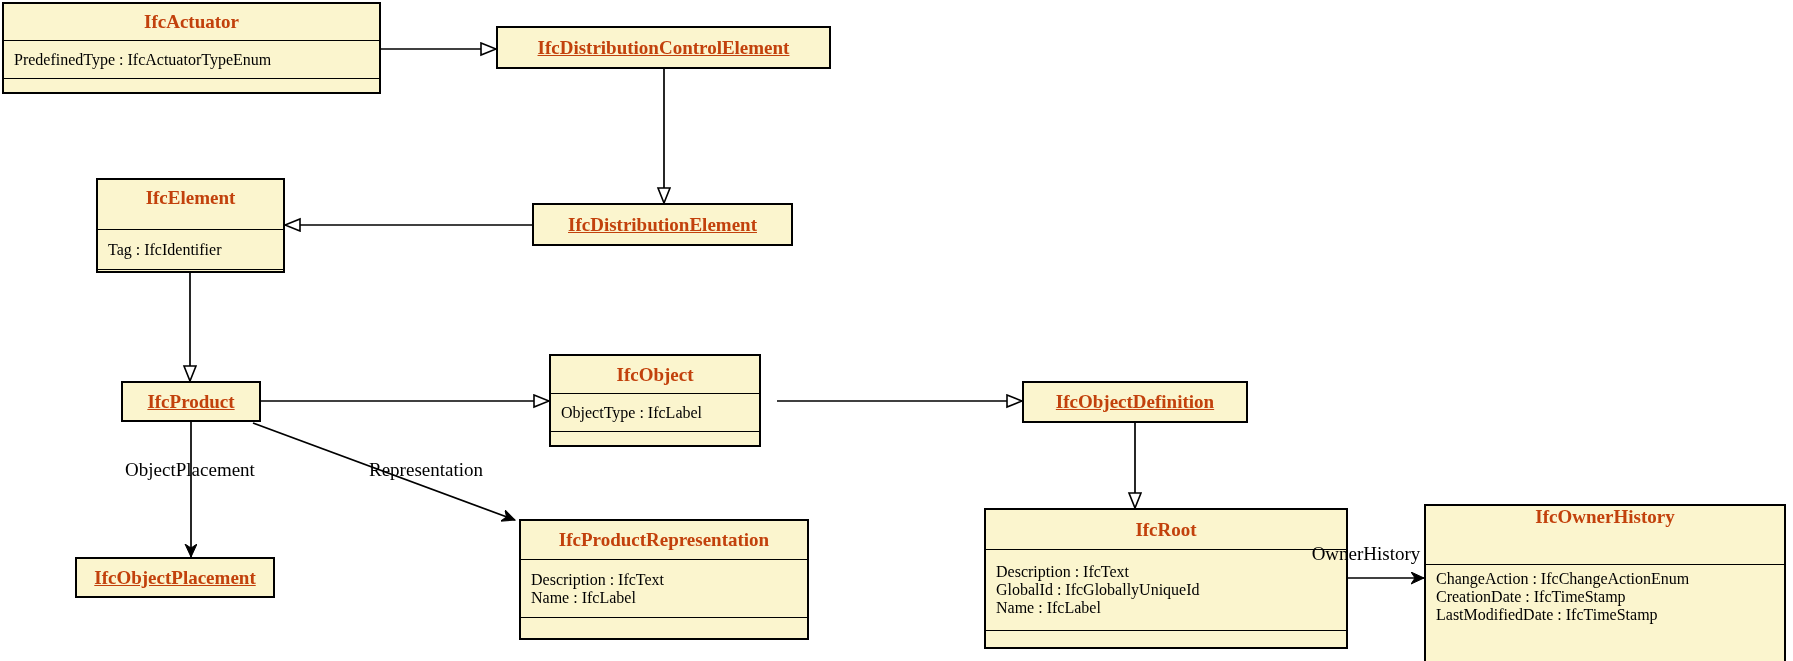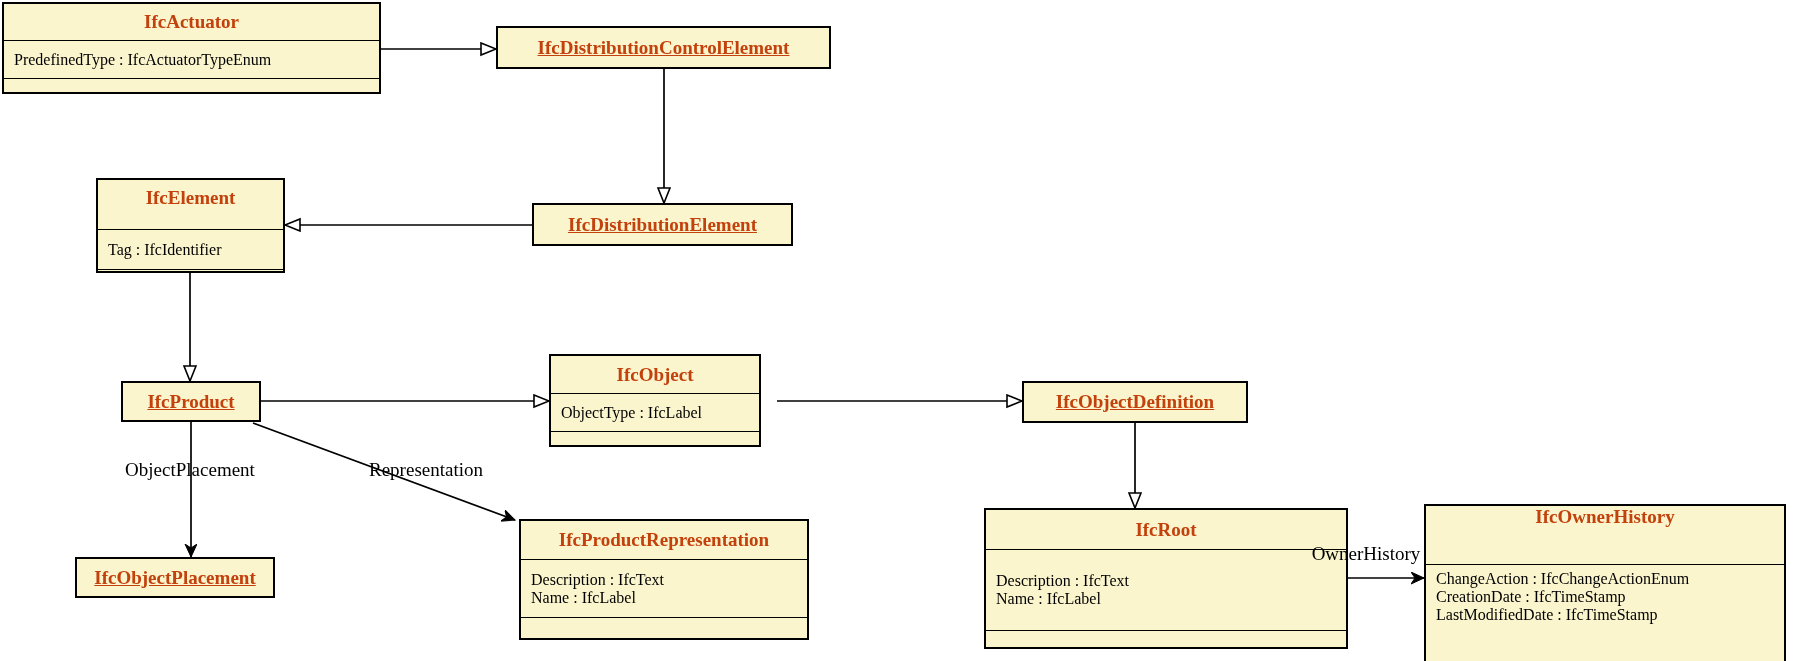--- a/index.html
+++ b/index.html
@@ -129,20 +129,21 @@
         <div class="uml-attrs" style="height: 58px;">
           <div class="uml-attr">Description : IfcText</div>
           <div class="uml-attr">Name : IfcLabel</div>
         </div>
         <div class="uml-empty"></div>
       </div>
       <div class="uml-class" style="left: 984px; top: 508px; width: 364px; height: 141px;">
         <div class="uml-title" style="height: 39px;">IfcRoot</div>
         <div class="uml-attrs" style="height: 81px;">
           <div class="uml-attr">Description : IfcText</div>
+          <div class="uml-attr">GlobalId : IfcGloballyUniqueId</div>
           <div class="uml-attr">Name : IfcLabel</div>
         </div>
         <div class="uml-empty"></div>
       </div>
       <div class="uml-class" style="left: 1424px; top: 504px; width: 362px; height: 163px; gap: 36px;">
         <div class="uml-title" style="height: 36px;">IfcOwnerHistory</div>
         <div class="uml-attrs" style="height: 107px;">
           <div class="uml-attr">ChangeAction : IfcChangeActionEnum</div>
           <div class="uml-attr">CreationDate : IfcTimeStamp</div>
           <div class="uml-attr">LastModifiedDate : IfcTimeStamp</div>

